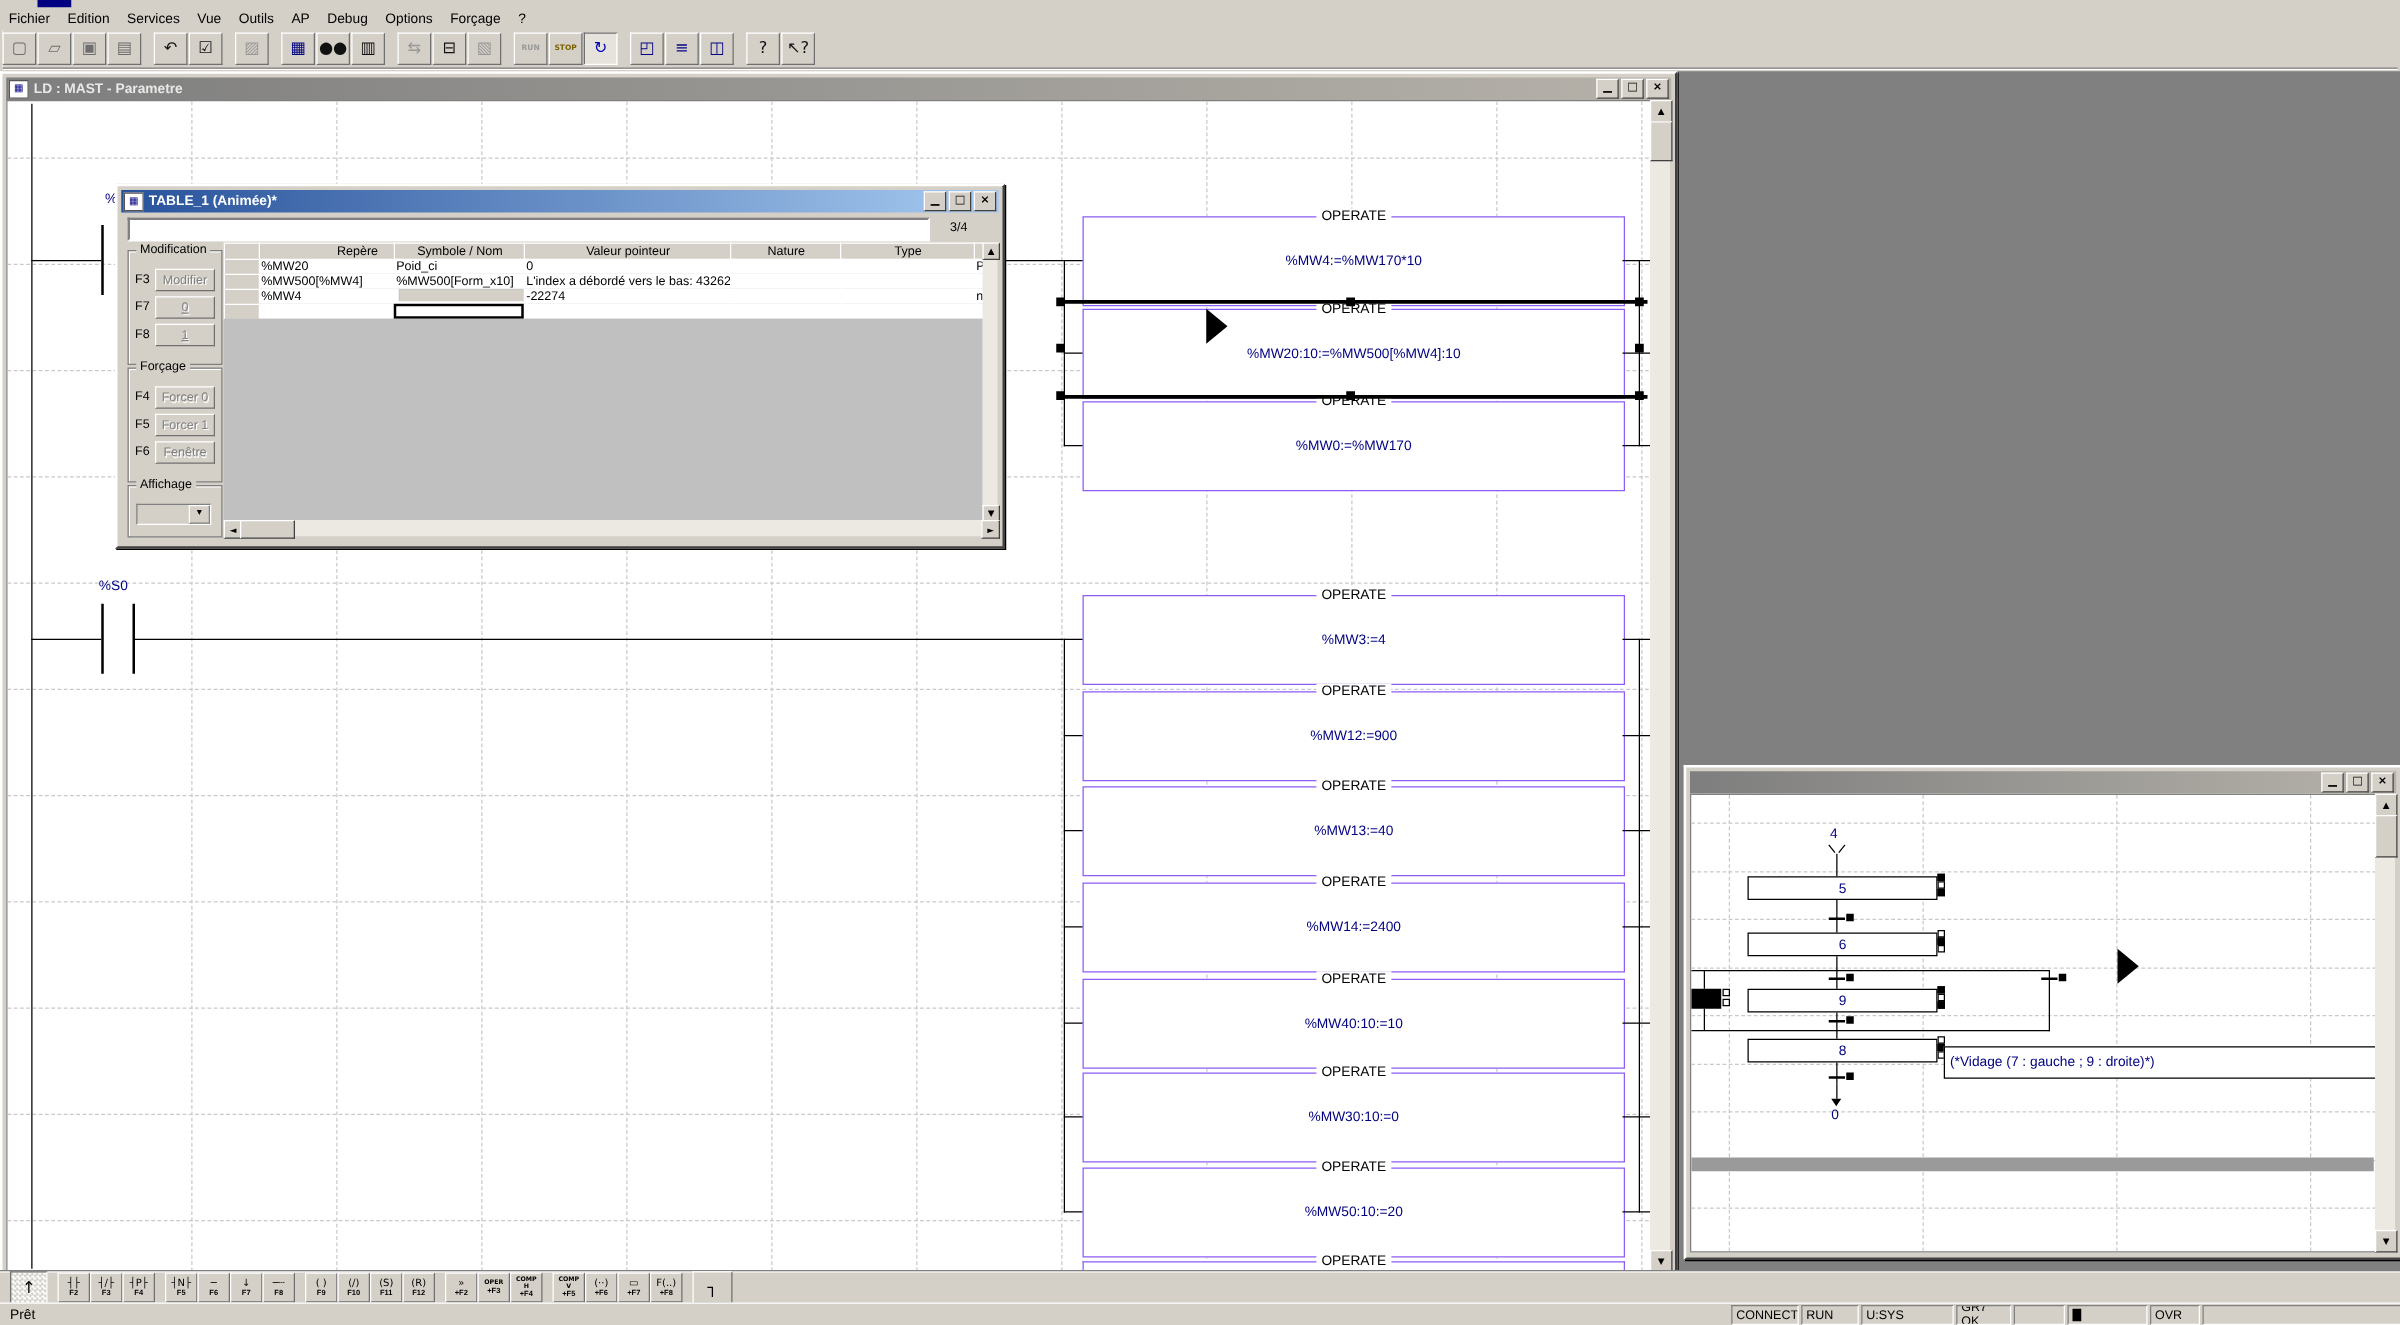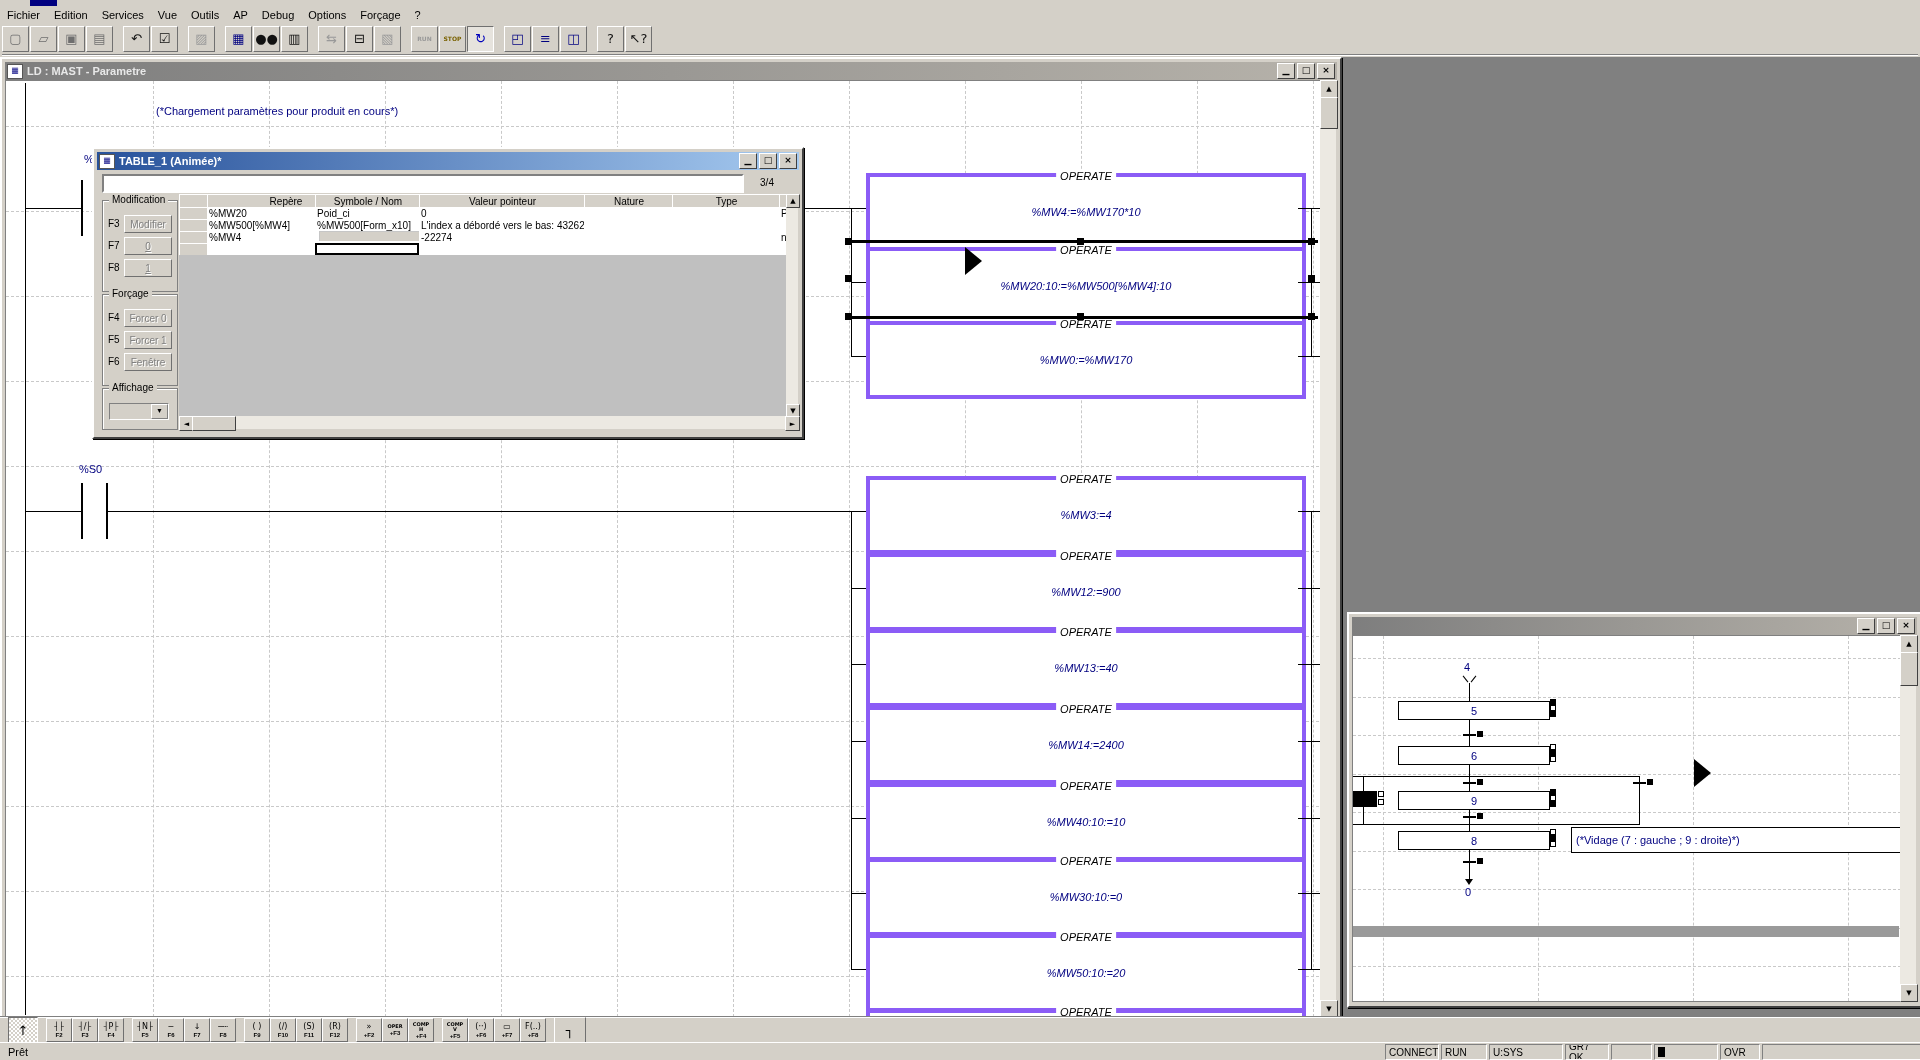--- a/index.html
+++ b/index.html
@@ -47,21 +47,21 @@
   .pbtn.up .g{font-size:13px;}
   .pbtn.big{width:30px;height:24px;} .pbtn.big .g{font-size:13px;font-weight:bold;}
   
   #statusbar{position:absolute;left:0;top:1042px;width:1920px;height:18px;background:#d4d0c8;border-top:1px solid #fff;
              display:flex;align-items:center;}
   .scell{height:14px;margin-right:2px;border:1px solid;border-color:#808080 #fff #fff #808080;
          font-size:10px;padding:0 3px;display:flex;align-items:center;overflow:hidden;}
   
   #ldcanvas{position:absolute;left:3px;top:21px;width:1318px;height:936px;background:#fff;overflow:hidden;
             border:1px solid #808080;}
-  .opblock{position:absolute;border:4px solid #8b5cf6;background:#fff;font-style:italic;}
+  .opblock{position:absolute;border:1px solid #8b5cf6;background:#fff;}
   .oplabel{position:absolute;top:-7px;left:50%;transform:translateX(-50%);background:#fff;padding:0 4px;
            font-size:11px;color:#000;white-space:nowrap;}
   .opexpr{position:absolute;left:0;right:0;top:0;bottom:0;display:flex;align-items:center;justify-content:center;
           color:#000080;font-size:11px;}
   .hnd{position:absolute;width:7px;height:7px;background:#000;}
   .selbar{position:absolute;height:3px;background:#000;}
   .cursor-tri{position:absolute;width:0;height:0;border-left:17px solid #000;
               border-top:14px solid transparent;border-bottom:14px solid transparent;}
   .navy{color:#000080;}
   
@@ -211,21 +211,20 @@
         <div class="hdash" style="position: absolute; left: 0px; top: 215px; width: 1318px; height: 0px;"></div>
         <div class="hdash" style="position: absolute; left: 0px; top: 300px; width: 1318px; height: 0px;"></div>
         <div class="hdash" style="position: absolute; left: 0px; top: 385px; width: 1318px; height: 0px;"></div>
         <div class="hdash" style="position: absolute; left: 0px; top: 470px; width: 1318px; height: 0px;"></div>
         <div class="hdash" style="position: absolute; left: 0px; top: 555px; width: 1318px; height: 0px;"></div>
         <div class="hdash" style="position: absolute; left: 0px; top: 640px; width: 1318px; height: 0px;"></div>
         <div class="hdash" style="position: absolute; left: 0px; top: 725px; width: 1318px; height: 0px;"></div>
         <div class="hdash" style="position: absolute; left: 0px; top: 810px; width: 1318px; height: 0px;"></div>
         <div class="hdash" style="position: absolute; left: 0px; top: 895px; width: 1318px; height: 0px;"></div>
         <div class="ln" style="position: absolute; left: 19px; top: 2px; width: 1px; height: 932px;"></div>
-        <div class="navy abs" style="position: absolute; left: 150px; top: 24px; width: 760px; height: 14px;">(*Chargement paramètres pour produit en cours*)</div>
         <div class="ln" style="position: absolute; left: 19px; top: 127px; width: 56px; height: 1px;"></div>
         <div class="navy" style="position: absolute; left: 78px; top: 72px; width: 14px; height: 12px;">%</div>
         <div class="ln" style="position: absolute; left: 75px; top: 99px; width: 2px; height: 56px;"></div>
         <div class="ln" style="position: absolute; left: 100px; top: 99px; width: 2px; height: 56px;"></div>
         <div class="ln" style="position: absolute; left: 102px; top: 127px; width: 743px; height: 1px;"></div>
         <div class="ln" style="position: absolute; left: 845px; top: 127px; width: 1px; height: 149px;"></div>
         <div class="ln" style="position: absolute; left: 19px; top: 430px; width: 56px; height: 1px;"></div>
         <div class="navy" style="position: absolute; left: 73px; top: 382px; width: 30px; height: 12px;">%S0</div>
         <div class="ln" style="position: absolute; left: 75px; top: 402px; width: 2px; height: 56px;"></div>
         <div class="ln" style="position: absolute; left: 100px; top: 402px; width: 2px; height: 56px;"></div>
@@ -351,21 +350,21 @@
         <div class="sq f" style="position: absolute; left: 197px; top: 114px; width: 6px; height: 6px;"></div>
         <div class="sq" style="position: absolute; left: 197px; top: 120px; width: 6px; height: 6px;"></div>
         <div class="step" style="position: absolute; left: 45px; top: 155px; width: 150px; height: 17px;">9</div>
         <div class="sq f" style="position: absolute; left: 197px; top: 153px; width: 6px; height: 6px;"></div>
         <div class="sq" style="position: absolute; left: 197px; top: 159px; width: 6px; height: 6px;"></div>
         <div class="sq f" style="position: absolute; left: 197px; top: 165px; width: 6px; height: 6px;"></div>
         <div class="step" style="position: absolute; left: 45px; top: 195px; width: 150px; height: 17px;">8</div>
         <div class="sq" style="position: absolute; left: 197px; top: 193px; width: 6px; height: 6px;"></div>
         <div class="sq f" style="position: absolute; left: 197px; top: 199px; width: 6px; height: 6px;"></div>
         <div class="sq" style="position: absolute; left: 197px; top: 205px; width: 6px; height: 6px;"></div>
-        <div class="comment-box" style="position: absolute; left: 202px; top: 191px; width: 338px; height: 24px; margin-left: 16px;">(*Vidage (7 : gauche ; 9 : droite)*)</div>
+        <div class="comment-box" style="position: absolute; left: 202px; top: 201px; width: 338px; height: 24px;">(*Vidage (7 : gauche ; 9 : droite)*)</div>
         <div class="ln" style="position: absolute; left: 110px; top: 98px; width: 13px; height: 2px;"></div>
         <div class="hnd" style="position: absolute; left: 124px; top: 95px; width: 6px; height: 6px;"></div>
         <div class="ln" style="position: absolute; left: 110px; top: 146px; width: 13px; height: 2px;"></div>
         <div class="hnd" style="position: absolute; left: 124px; top: 143px; width: 6px; height: 6px;"></div>
         <div class="ln" style="position: absolute; left: 280px; top: 146px; width: 13px; height: 2px;"></div>
         <div class="hnd" style="position: absolute; left: 294px; top: 143px; width: 6px; height: 6px;"></div>
         <div class="ln" style="position: absolute; left: 110px; top: 180px; width: 13px; height: 2px;"></div>
         <div class="hnd" style="position: absolute; left: 124px; top: 177px; width: 6px; height: 6px;"></div>
         <div class="ln" style="position: absolute; left: 110px; top: 225px; width: 13px; height: 2px;"></div>
         <div class="hnd" style="position: absolute; left: 124px; top: 222px; width: 6px; height: 6px;"></div>

